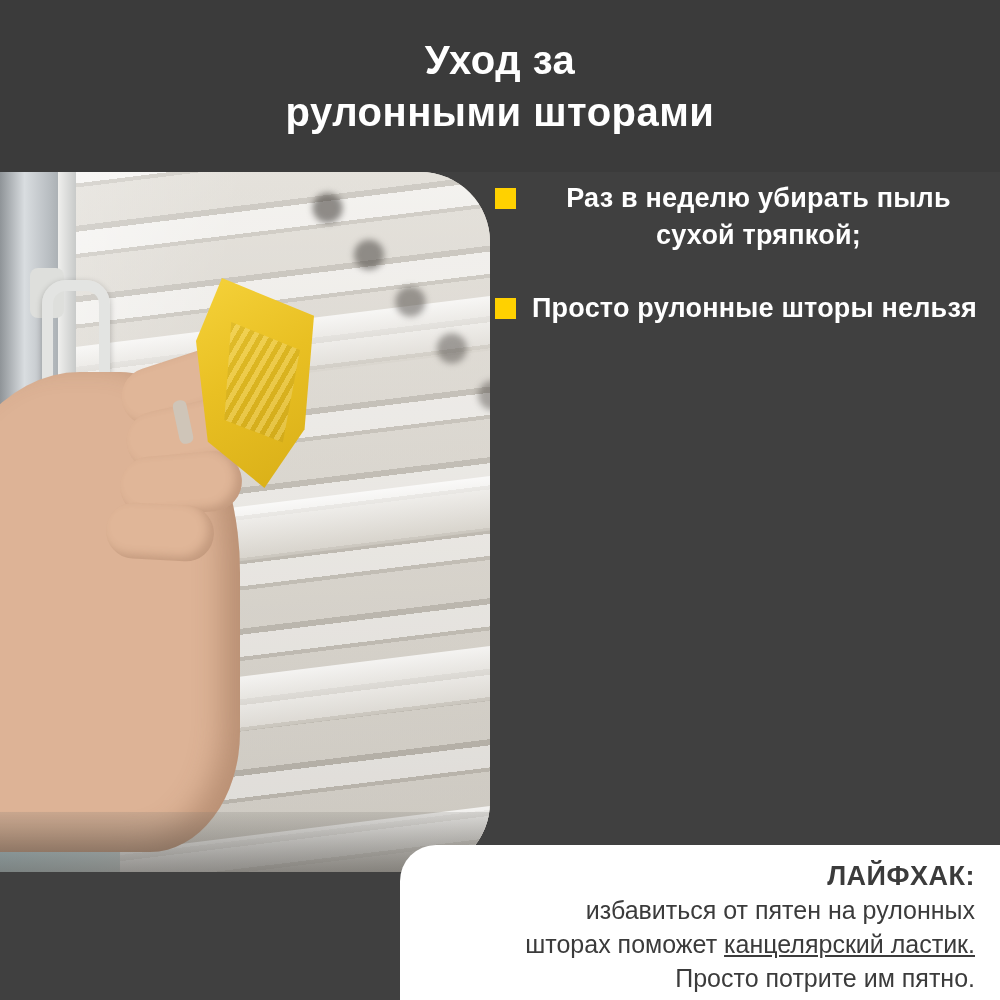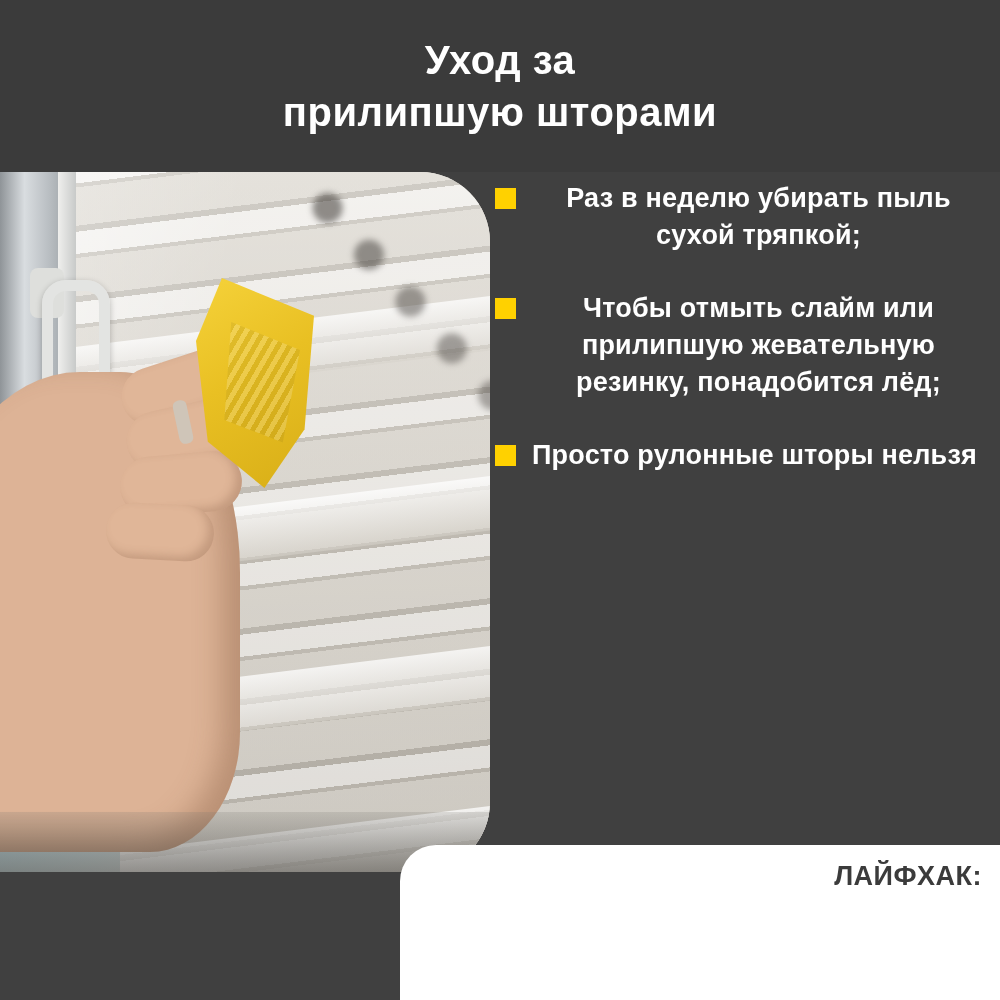--- a/index.html
+++ b/index.html
@@ -245,21 +245,21 @@
 
   
   .lifehack {
     position: absolute;
     left: 400px;
     top: 845px;
     width: 600px;
     height: 155px;
     background: #ffffff;
     border-top-left-radius: 36px;
-    padding: 14px 18px 0 0;
+    padding: 14px 25px 0 0;
     box-sizing: border-box;
     text-align: right;
   }
   .lifehack-title {
     color: #3b3b3b;
     font-weight: bold;
     font-size: 27px;
     line-height: 34px;
     letter-spacing: 0.5px;
   }
@@ -273,21 +273,21 @@
   }
 </style>
 </head>
 <body>
 
 <div class="poster">
 
   <div class="header">
     <div class="header-title">
       <div>Уход за</div>
-      <div>прилипшую шторами</div>
+      <div>рулонными шторами</div>
     </div>
   </div>
 
   <div class="photo">
     <div class="photo-bg"></div>
     <div class="blind-stripes"></div>
     <div class="blind-band band1"></div>
     <div class="blind-band band2"></div>
     <div class="blind-band band3"></div>
     <div class="blind-band band4"></div>
@@ -309,25 +309,28 @@
     <div class="sill"></div>
   </div>
 
   <div class="bullets">
     <div class="bullet-item">
       <span class="bullet-marker"></span>
       <span class="bullet-text">Раз в неделю убирать пыль сухой тряпкой;</span>
     </div>
     <div class="bullet-item">
       <span class="bullet-marker"></span>
-      <span class="bullet-text">Чтобы отмыть слайм или прилипшую жевательную резинку, понадобится лёд;</span>
-    </div>
-    <div class="bullet-item">
-      <span class="bullet-marker"></span>
       <span class="bullet-text">Просто рулонные шторы нельзя</span>
     </div>
   </div>
 
   <div class="lifehack">
     <div class="lifehack-title">ЛАЙФХАК:</div>
+    <div class="lifehack-body">
+      <div>избавиться от пятен на рулонных</div>
+      <div>
+        <span>шторах поможет </span><span class="underline">канцелярский ластик.</span>
+      </div>
+      <div>Просто потрите им пятно.</div>
+    </div>
   </div>
 
 </div>
 
 </body></html>

